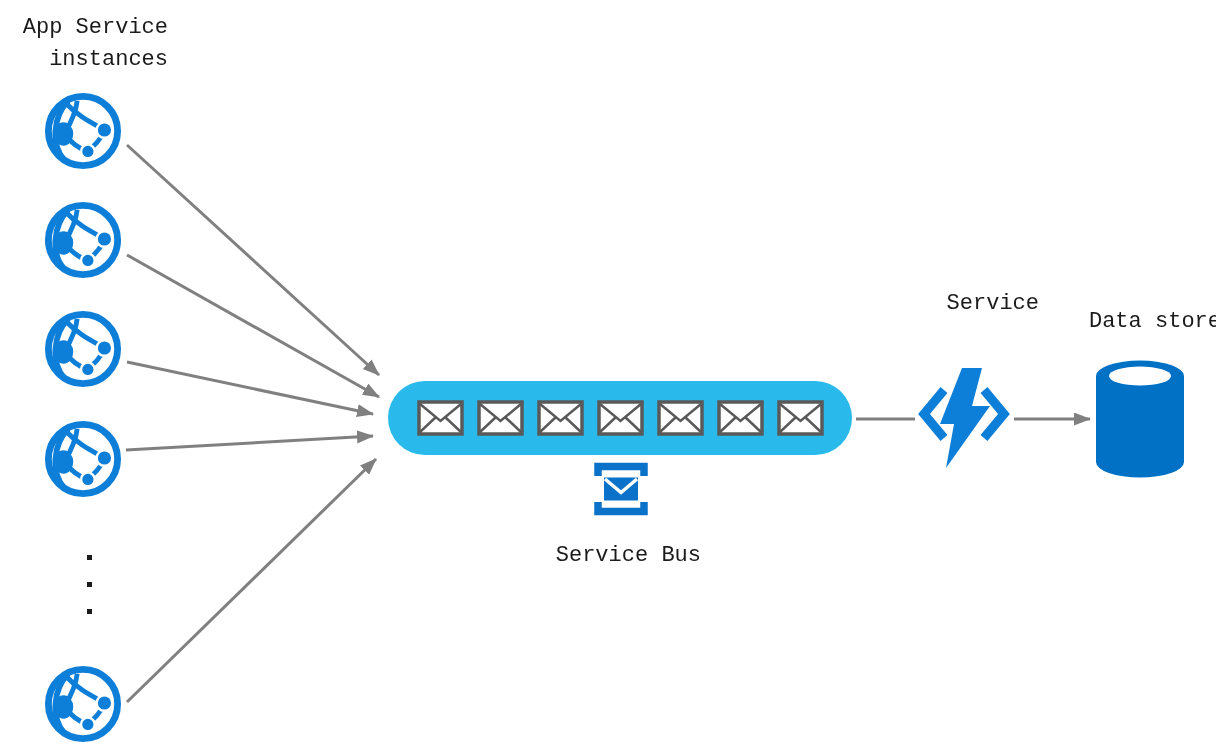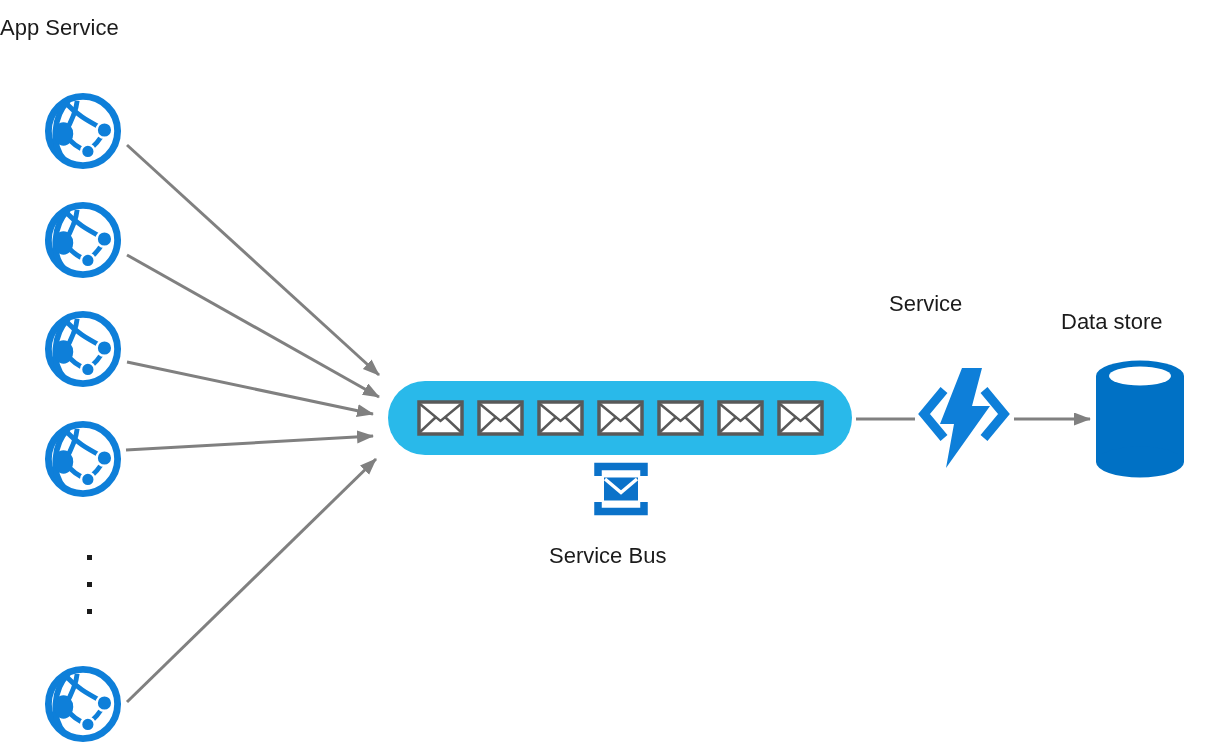--- a/index.html
+++ b/index.html
@@ -1,23 +1,23 @@
 <!DOCTYPE html>
 <html><head>
 <meta charset="utf-8">
 <style>
   html,body{margin:0;padding:0;background:#ffffff;}
   .canvas{
     position:relative;width:1216px;height:745px;background:#ffffff;
     font-family:"Liberation Sans","DejaVu Sans",sans-serif;color:#1b1b1b;overflow:hidden;
   }
   .overlay{position:absolute;left:0;top:0;width:1216px;height:745px;z-index:1;}
-  .label{position:absolute;z-index:3;text-align:left;font-size:22px;line-height:32px;color:#1b1b1b;}
+  .label{position:absolute;z-index:3;text-align:right;font-size:22px;line-height:32px;color:#1b1b1b;font-family:Liberation Mono, monospace;}
   .label-appservice{left:0;top:12px;width:168px;}
-  .label-servicebus{left:549px;top:540px;width:200px;}
+  .label-servicebus{left:501px;top:540px;width:200px;}
   .label-function{left:889px;top:288px;width:150px;}
   .label-datastore{left:1061px;top:306px;width:160px;}
 
   .globes{position:absolute;left:0;top:0;z-index:2;}
   .globe{position:absolute;left:44px;width:78px;height:78px;}
   .globe:nth-child(1){top:92px;}
   .globe:nth-child(2){top:201px;}
   .globe:nth-child(3){top:310px;}
   .globe:nth-child(4){top:420px;}
   .globe:nth-child(5){top:665px;}
@@ -53,20 +53,21 @@
     <line x1="127" y1="255" x2="379" y2="397" stroke="#808080" stroke-width="3" marker-end="url(#ah)"></line>
     <line x1="127" y1="362" x2="373" y2="414" stroke="#808080" stroke-width="3" marker-end="url(#ah)"></line>
     <line x1="126" y1="450" x2="373" y2="436" stroke="#808080" stroke-width="3" marker-end="url(#ah)"></line>
     <line x1="127" y1="702" x2="376" y2="459" stroke="#808080" stroke-width="3" marker-end="url(#ah)"></line>
     <line x1="856" y1="419" x2="915" y2="419" stroke="#808080" stroke-width="3"></line>
     <line x1="1014" y1="419" x2="1090" y2="419" stroke="#808080" stroke-width="3" marker-end="url(#ah)"></line>
   </svg>
 
   <div class="label label-appservice">
     <div>App Service</div>
+    <div>instances</div>
   </div>
 
   <div class="globes">
     <div class="globe">
       <svg viewBox="0 0 80 80">
         <circle cx="40" cy="40" r="35.5" fill="none" stroke="#0e7fd9" stroke-width="7"></circle>
         <path d="M22,11 C36,26 50,32 62,39" fill="none" stroke="#0e7fd9" stroke-width="5"></path>
         <path d="M62,40 C57,50 51,56 45,60" fill="none" stroke="#0e7fd9" stroke-width="5"></path>
         <path d="M45,61 C36,58 27,51 21,43" fill="none" stroke="#0e7fd9" stroke-width="5"></path>
         <path d="M25,9 C9,25 7,55 21,70" fill="none" stroke="#0e7fd9" stroke-width="6"></path>

